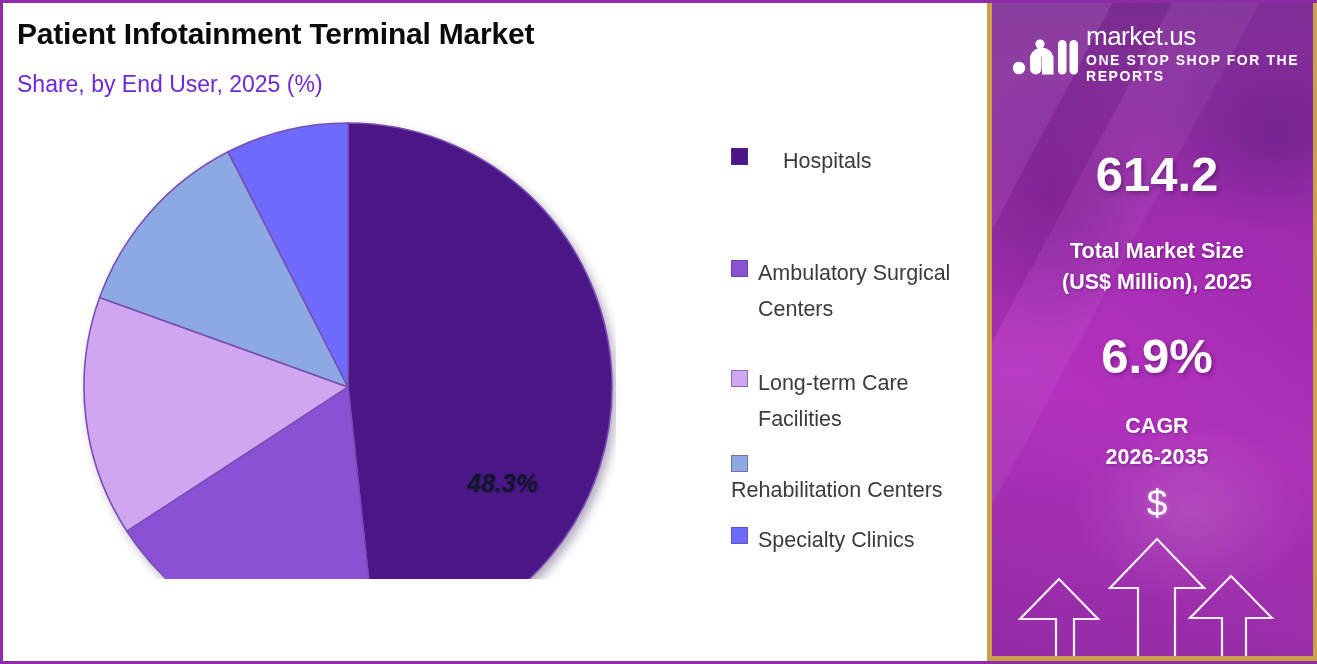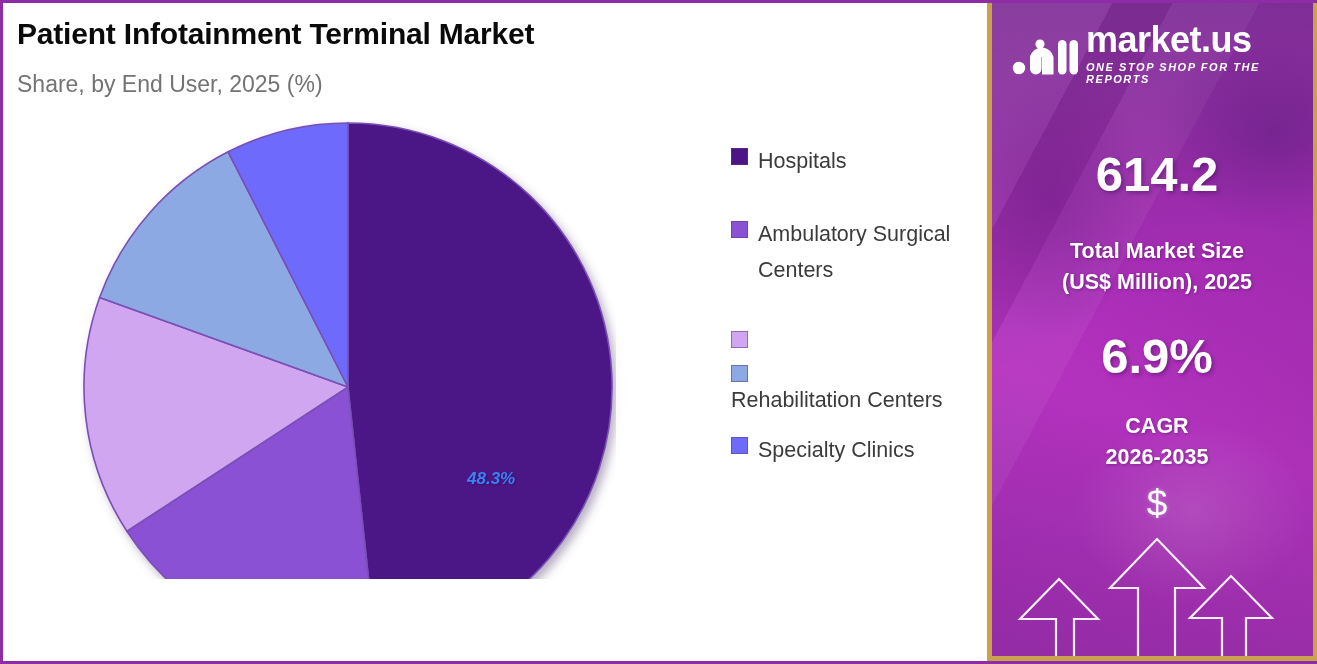--- a/index.html
+++ b/index.html
@@ -19,54 +19,54 @@
     position:absolute;left:0;top:0;width:984px;height:576px;
     box-sizing:border-box;background:#fff;overflow:hidden;
   }
   .title{
     position:absolute;left:14px;top:14px;
     font-size:30px;font-weight:bold;color:#0a0a0a;
     letter-spacing:-0.2px;white-space:nowrap;
   }
   .subtitle{
     position:absolute;left:14px;top:68px;
-    font-size:23px;font-weight:400;color:#737373;
+    font-size:23px;font-weight:400;color:#6d28d9;
     white-space:nowrap;
   }
   .pie-wrap{
     position:absolute;left:78px;top:117px;width:535px;height:535px;
   }
   .pie-shadow{
     position:absolute;left:8px;top:10px;width:528px;height:528px;
     border-radius:50%;
     background:radial-gradient(circle, rgba(120,100,140,0.30) 60%, rgba(120,100,140,0.0) 72%);
     filter:blur(6px);
   }
   .pie-svg{position:absolute;left:0;top:0;}
   .pie-label{
     position:absolute;left:386px;top:349px;
-    font-size:17px;font-weight:bold;font-style:italic;color:#3b82f6;
+    font-size:25px;font-weight:bold;font-style:italic;color:#0f172a;
     text-shadow:1px 1px 2px rgba(0,0,0,0.25);
     white-space:nowrap;
   }
   
   .legend{
     position:absolute;left:728px;top:140px;width:250px;
   }
   .legend-item{
     display:flex;align-items:flex-start;margin-bottom:38px;
   }
   .swatch{
     width:17px;height:17px;flex:0 0 17px;margin-top:5px;margin-right:10px;
     border:1px solid rgba(90,60,140,0.55);box-sizing:border-box;
   }
   .legend-label{
     font-size:21.5px;color:#3b3b3b;line-height:1.68;font-weight:500;
   }
-  .li-0{margin-bottom:37px;}
+  .li-0{margin-bottom:76px;gap:25px;}
   .li-1{}
   .li-2{margin-bottom:12px;}
   .li-3{margin-bottom:14px;flex-direction:column;}
   
   .right-panel{
     position:absolute;left:984px;top:0px;width:330px;height:658px;
     overflow:hidden;
     border-left:5px solid #C9A24B;
     border-bottom:5px solid #C9A24B;
     border-right:4px solid #C9A24B;
@@ -85,24 +85,24 @@
     pointer-events:none;
   }
   .rp-content{position:absolute;inset:0;}
   .logo{
     position:absolute;left:20px;top:20px;width:290px;height:60px;
     display:flex;align-items:center;
   }
   .logo-mark{width:66px;height:46px;flex:0 0 66px;margin-right:8px;}
   .logo-text{display:flex;flex-direction:column;justify-content:center;}
   .logo-name{
-    font-size:36px;font-weight:bold;color:#fff;line-height:1;letter-spacing:-0.5px;
+    font-size:26px;font-weight:normal;color:#fff;line-height:1;letter-spacing:-0.5px;
   }
   .logo-tag{
-    font-size:11px;font-weight:bold;color:#fff;letter-spacing:1.55px;margin-top:3px;font-style:italic;
+    font-size:14px;font-weight:bold;color:#fff;letter-spacing:1.55px;margin-top:3px;
   }
   .stat-big{
     position:absolute;left:0;width:330px;text-align:center;
     font-size:49px;font-weight:bold;color:#fff;
     text-shadow:2px 2px 4px rgba(60,10,80,0.45);
   }
   .stat-sub{
     position:absolute;left:0;width:330px;text-align:center;
     font-size:21.5px;font-weight:bold;color:#fff;line-height:1.42;
     text-shadow:1px 1px 3px rgba(60,10,80,0.4);
@@ -151,20 +151,21 @@
       <div class="legend-item li-0">
         <span class="swatch" style="background: rgb(76, 20, 134);"></span>
         <span class="legend-label">Hospitals</span>
       </div>
       <div class="legend-item li-1">
         <span class="swatch" style="background: rgb(139, 81, 212);"></span>
         <span class="legend-label">Ambulatory Surgical Centers</span>
       </div>
       <div class="legend-item li-2">
         <span class="swatch" style="background: rgb(209, 166, 240);"></span>
+        <span class="legend-label">Long-term Care Facilities</span>
       </div>
       <div class="legend-item li-3">
         <span class="swatch" style="background: rgb(140, 169, 227);"></span>
         <span class="legend-label">Rehabilitation Centers</span>
       </div>
       <div class="legend-item li-4">
         <span class="swatch" style="background: rgb(110, 107, 251);"></span>
         <span class="legend-label">Specialty Clinics</span>
       </div>
     </div>

